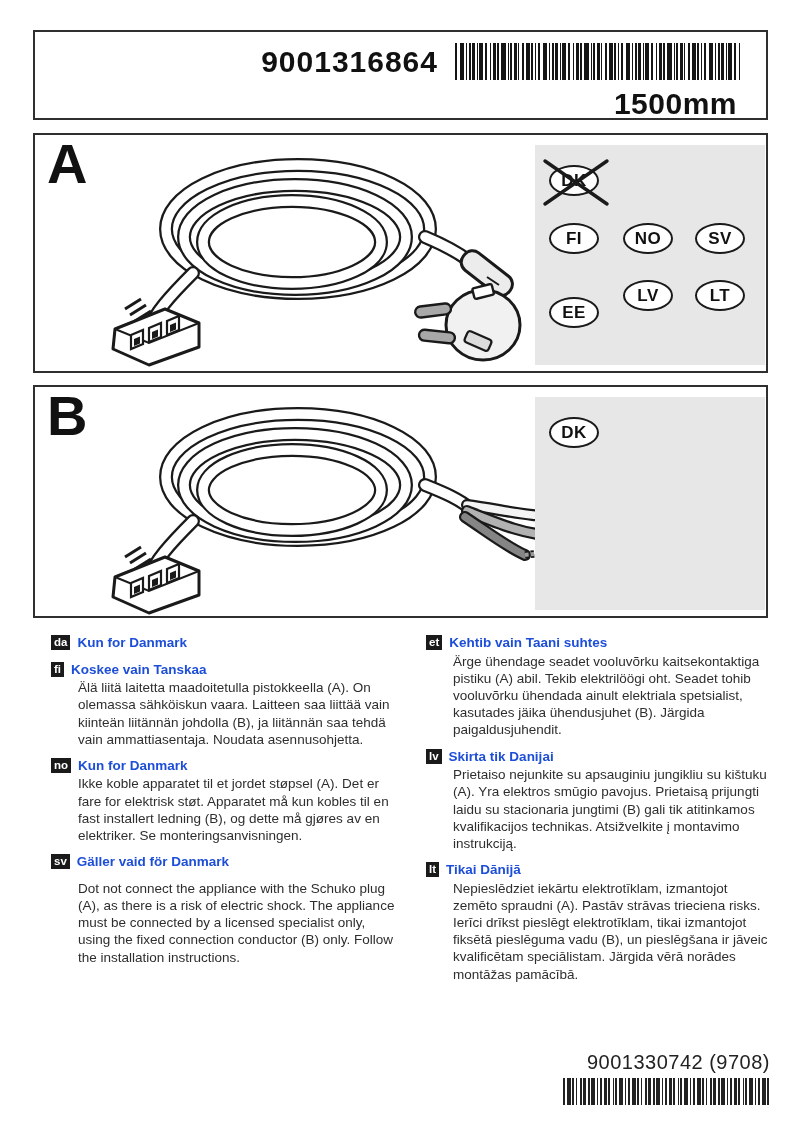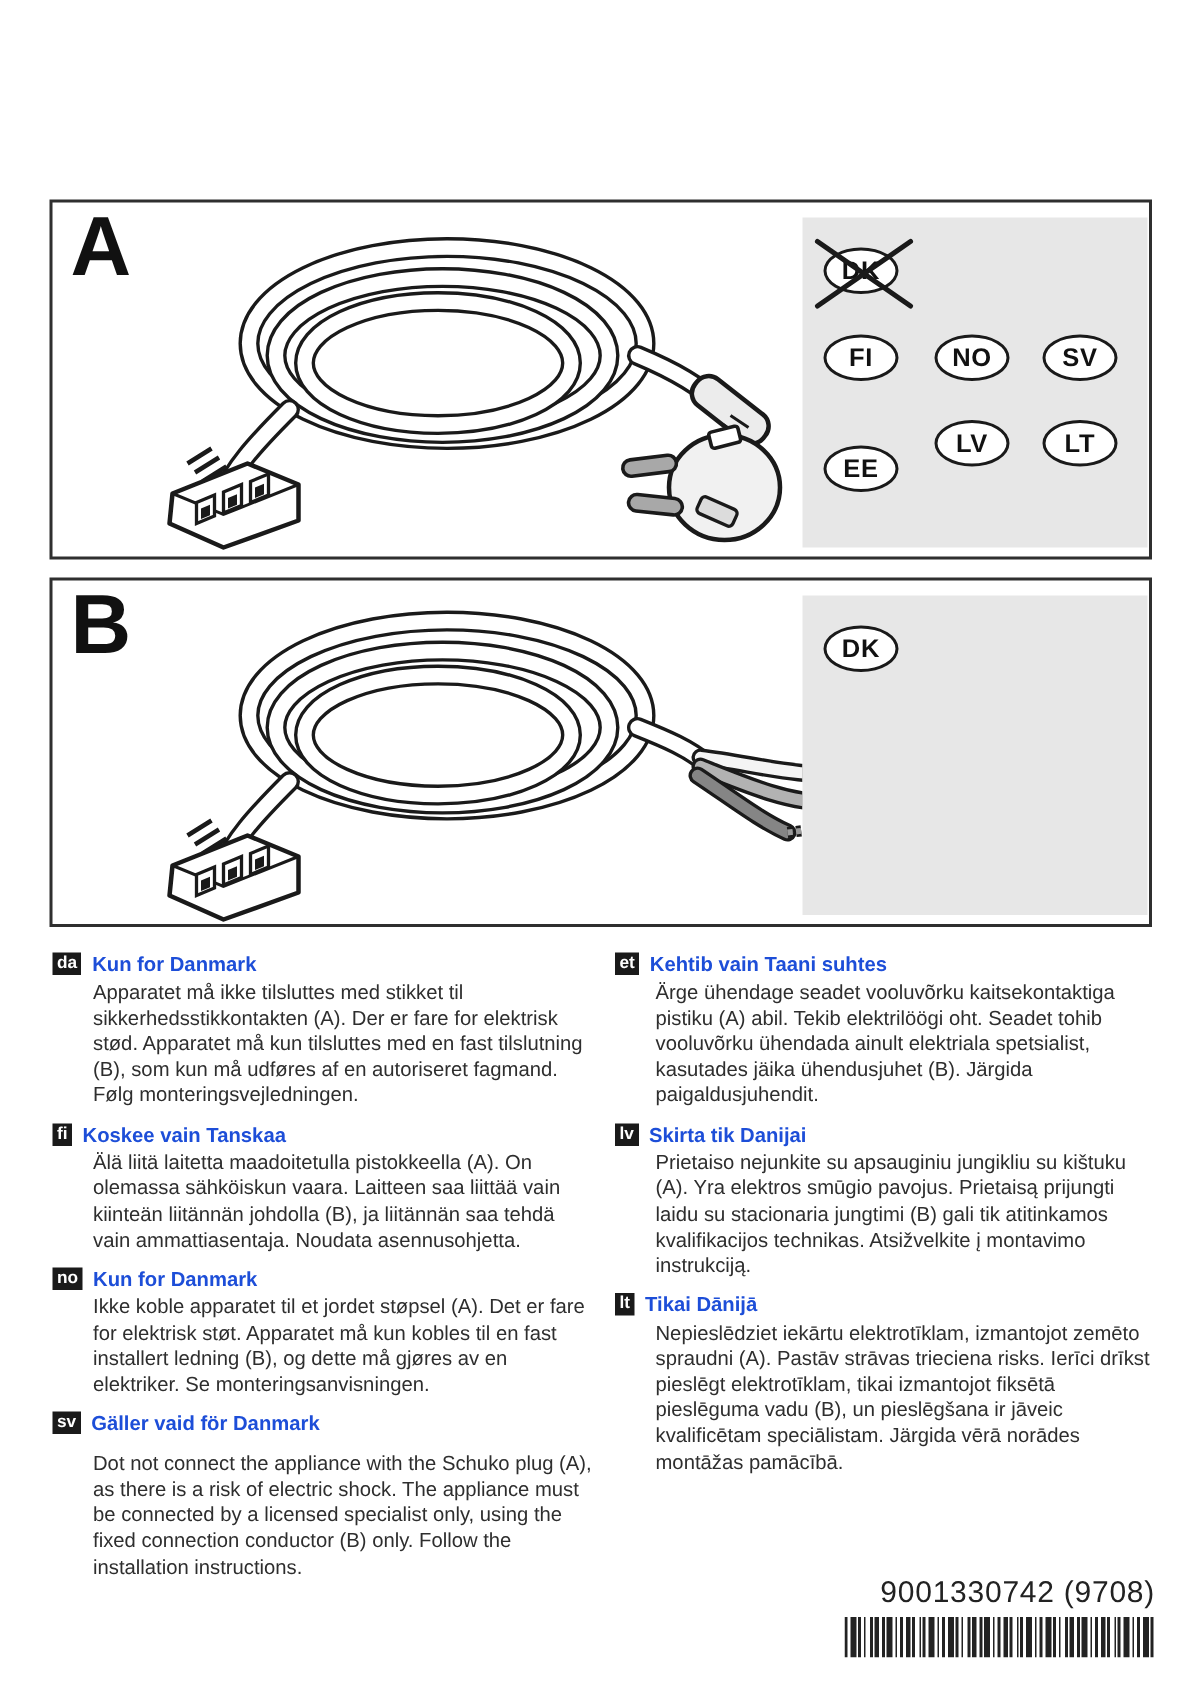--- a/index.html
+++ b/index.html
@@ -34,21 +34,21 @@
     position:absolute;width:50px;height:31px;background:#fff;
     border:2.5px solid var(--ink);border-radius:50%;
     display:flex;align-items:center;justify-content:center;
     font-size:17px;font-weight:bold;color:#111;box-sizing:border-box;letter-spacing:0.5px;
   }
   .cross{
     position:absolute;left:-9px;top:-9px;pointer-events:none;
   }
   
   .col{position:absolute;}
-  .lang-block{margin-bottom:9px;}
+  .lang-block{margin-bottom:9px;margin-left:16px;}
   .lang-head{display:flex;align-items:flex-start;margin-bottom:1px;}
   .lang-tag{
     flex:none;background:var(--ink);color:#fff;font-weight:bold;font-size:11.5px;
     line-height:15px;height:15px;padding:0 3px;margin-top:1px;margin-right:7px;
   }
   .lang-heading{font-weight:bold;font-size:13.5px;color:#1d4ed8;line-height:1.3;}
   .lang-body{
     margin-left:27px;font-size:13.5px;line-height:1.275;color:var(--body-text);
   }
   .footer-number{
@@ -56,20 +56,27 @@
   }
   svg{display:block;}
   .tube-o{stroke:var(--ink);stroke-width:14;fill:none;stroke-linecap:round;}
   .tube-i{stroke:#fff;stroke-width:9.5;fill:none;stroke-linecap:round;}
 </style>
 </head>
 <body>
 
 <div class="page">
 
+  <div class="frame" style="left:33px;top:30px;width:735px;height:90px;">
+    <div class="part-number" style="top:13px;right:328px;">9001316864</div>
+    <svg class="barcode" style="left:420px;top:11px;" width="287" height="37" viewBox="0 0 287 37">
+      <line x1="0" y1="18.5" x2="287" y2="18.5" stroke="#151515" stroke-width="37" stroke-dasharray="2 3 4 2 1 2 2 1 3 2 1 1 4 2 2 3 1 2 3 1 2 2 5 2 1 1 2 2 3 1 1 3 2 2 4 1 2 2 1 2"></line>
+    </svg>
+    <div class="len-label" style="top:55px;right:29px;">1500mm</div>
+  </div>
 
   <div class="frame" style="left:33px;top:133px;width:735px;height:240px;">
     <div class="section-letter">A</div>
 
     <svg style="position:absolute;left:58px;top:6px;" width="442" height="226" viewBox="0 0 442 226">
 
       <ellipse class="tube-o" cx="205" cy="88" rx="132" ry="64"></ellipse>
       <ellipse class="tube-i" cx="205" cy="88" rx="132" ry="64"></ellipse>
       <ellipse class="tube-o" cx="202" cy="96" rx="111" ry="52"></ellipse>
       <ellipse class="tube-i" cx="202" cy="96" rx="111" ry="52"></ellipse>
@@ -170,21 +177,20 @@
     </div>
   </div>
 
   <div class="col" style="left:35px;top:634px;width:360px;">
 
     <div class="lang-block">
       <div class="lang-head">
         <span class="lang-tag">da</span>
         <span class="lang-heading">Kun for Danmark</span>
       </div>
-      <div class="lang-body">Apparatet må ikke tilsluttes med stikket til sikkerhedsstikkontakten (A). Der er fare for elektrisk stød. Apparatet må kun tilsluttes med en fast tilslutning (B), som kun må udføres af en autoriseret fagmand. Følg monteringsvejledningen.</div>
     </div>
 
     <div class="lang-block">
       <div class="lang-head">
         <span class="lang-tag">fi</span>
         <span class="lang-heading">Koskee vain Tanskaa</span>
       </div>
       <div class="lang-body">Älä liitä laitetta maadoitetulla pistokkeella (A). On olemassa sähköiskun vaara. Laitteen saa liittää vain kiinteän liitännän johdolla (B), ja liitännän saa tehdä vain ammattiasentaja. Noudata asennusohjetta.</div>
     </div>
 

